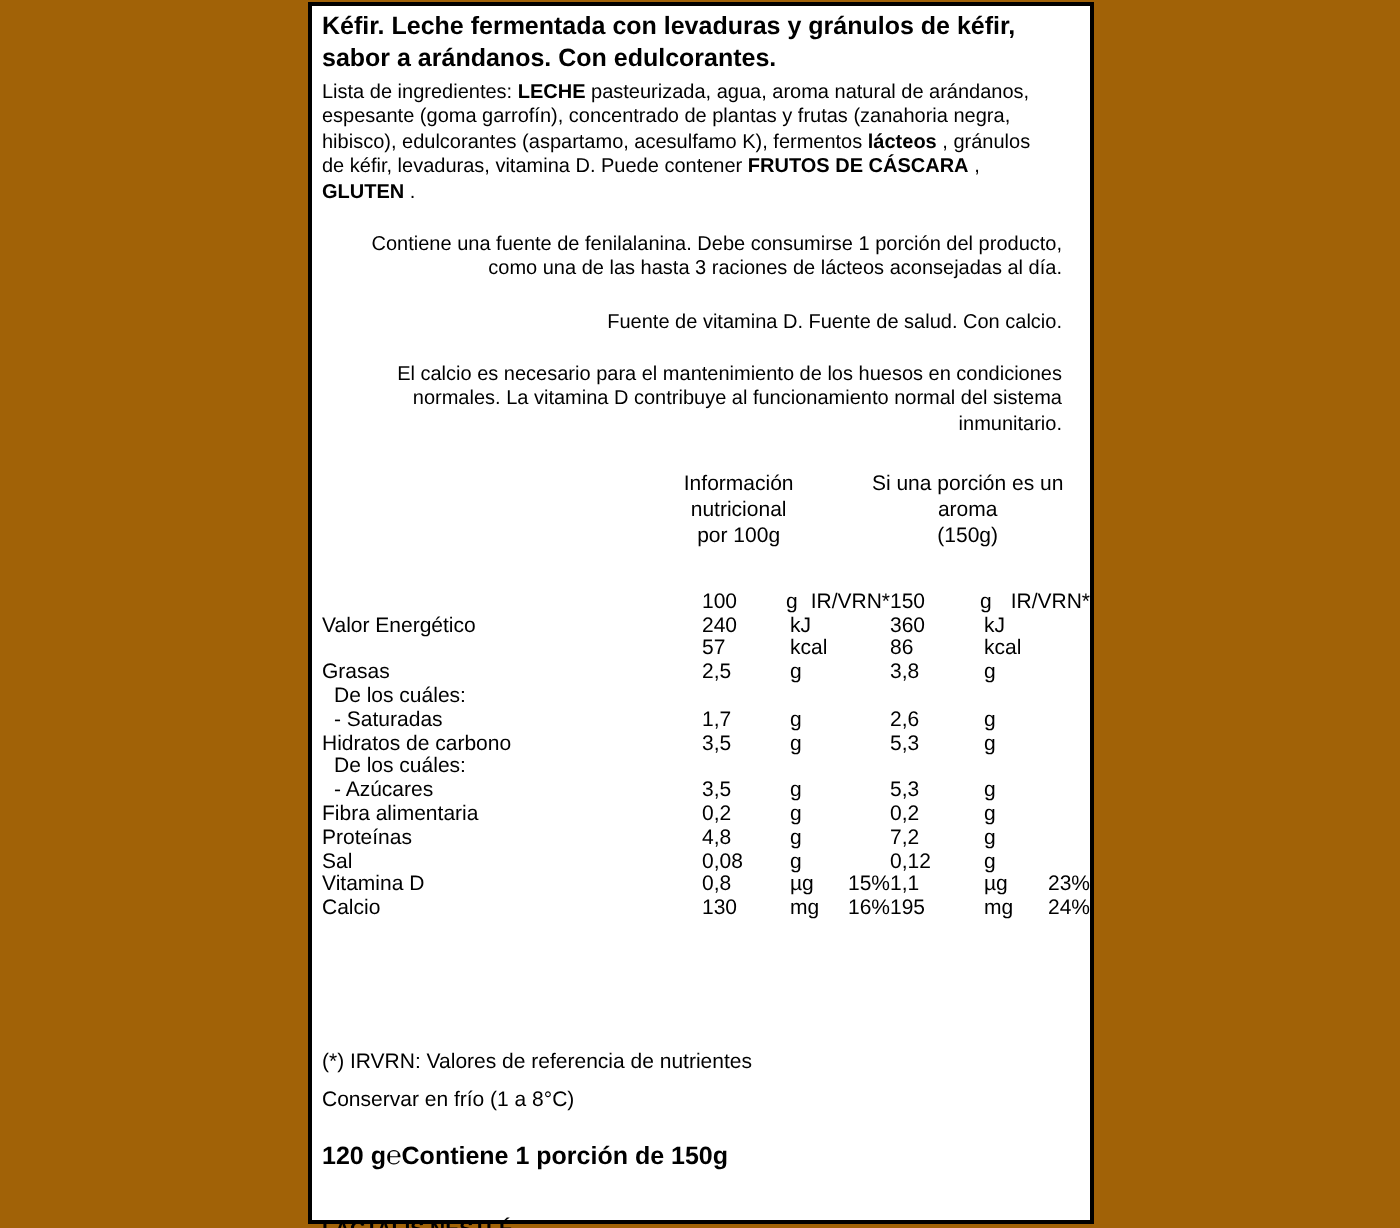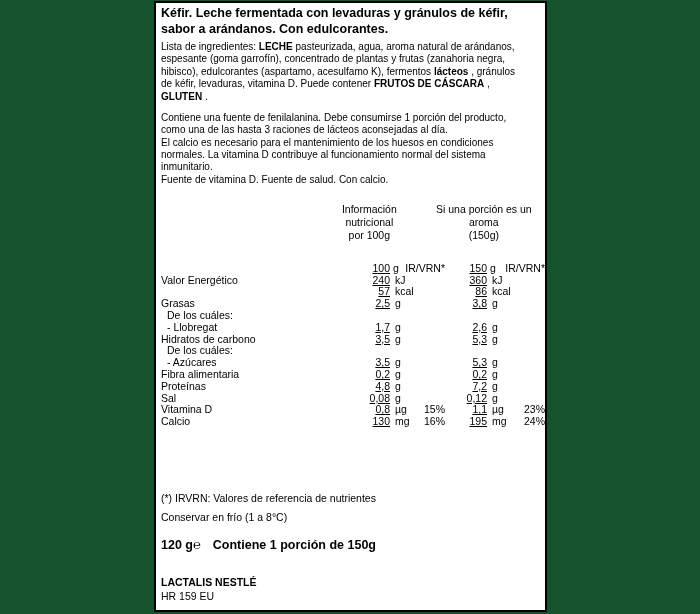--- a/index.html
+++ b/index.html
@@ -1,59 +1,59 @@
 <!DOCTYPE html>
 <html><head>
 <meta charset="utf-8">
 <style>
   html, body { margin:0; padding:0; }
   body {
     width:700px; height:614px; background:#ffffff; color:#000000;
     font-family:"Liberation Sans","DejaVu Sans",sans-serif;
     -webkit-font-smoothing:antialiased;
   }
-  .page { position:relative; width:700px; height:614px; background:#14532d; overflow:hidden; }
+  .page { position:relative; width:700px; height:614px; background:#a16207; overflow:hidden; }
   .label-box {
     position:absolute; left:154px; top:1px; width:393px; height:611px;
     box-sizing:border-box; border:2px solid #000000; background:#ffffff;
     padding:2px 0 0 5px;
   }
   .title {
     font-weight:bold; font-size:12.5px; line-height:16px;
     white-space:pre-wrap; width:384px;
   }
   .ingredients {
     margin:4px 0 0 0; font-size:10px; line-height:12.4px;
     white-space:pre-wrap; width:384px;
   }
   .ingredients b, .rich-b { font-weight:bold; }
   .claims { margin-top:9px; font-size:10px; line-height:12.3px; width:384px; }
-  .claims p { margin:0; white-space:pre-wrap; }
+  .claims p { margin:14px; white-space:pre-wrap;text-align:right; }
 
   .nut-header { margin-top:17px; display:flex; font-size:10.5px; line-height:13px;justify-content:flex-end; }
   .nh-a { margin-left:158px; text-align:center; }
   .nh-b { margin-left:3px; text-align:center; }
 
   .ntable { margin-top:21px; font-size:10.5px; }
   .nrow {
     display:grid; grid-template-columns:190px 39px 25px 30px 42px 25px 33px;
     line-height:11.8px; height:11.8px; white-space:nowrap;
   }
   .c-label.ind { padding-left:6px; }
-  .c-num { text-align:right;text-decoration:underline; }
+  .c-num { text-align:left; }
   .c-unit { padding-left:5px; }
   .nhead .c-unit { padding-left:3px; }
   .c-pct { position:relative; height:100%; }
   .c-pct > span { position:absolute; right:0; top:0; white-space:nowrap;margin-left:40px; }
 
   .notes { margin-top:64px; font-size:10.5px; line-height:13px; }
   .note-storage { margin-top:6px; }
   .net-line { margin-top:13px; font-weight:bold; font-size:12.5px; line-height:15px; }
   .emark { font-weight:normal; font-size:13px; }
-  .net-portion { margin-left:12px; }
+  .net-portion { }
 
   .footer { margin-top:22px; font-size:10.5px; line-height:14px; }
   .company { font-weight:bold; }
 </style>
 </head>
 <body>
 
 <div class="page">
   <div class="label-box">
 
@@ -62,24 +62,24 @@
 
     <p class="ingredients"><span>Lista de ingredientes: </span><span class="rich-b">LECHE</span><span> pasteurizada, agua, aroma natural de arándanos,
 espesante (goma garrofín), concentrado de plantas y frutas (zanahoria negra,
 hibisco), edulcorantes (aspartamo, acesulfamo K), fermentos </span><span class="rich-b">lácteos</span><span> , gránulos
 de kéfir, levaduras, vitamina D. Puede contener </span><span class="rich-b">FRUTOS DE CÁSCARA</span><span> ,
 </span><span class="rich-b">GLUTEN</span><span> .</span></p>
 
     <div class="claims">
       <p>Contiene una fuente de fenilalanina. Debe consumirse 1 porción del producto,
 como una de las hasta 3 raciones de lácteos aconsejadas al día.</p>
+      <p>Fuente de vitamina D. Fuente de salud. Con calcio.</p>
       <p>El calcio es necesario para el mantenimiento de los huesos en condiciones
 normales. La vitamina D contribuye al funcionamiento normal del sistema
 inmunitario.</p>
-      <p>Fuente de vitamina D. Fuente de salud. Con calcio.</p>
     </div>
 
     <div class="nut-header">
       <div class="nh-a">
         <div>Información nutricional</div>
         <div>por 100g</div>
       </div>
       <div class="nh-b">
         <div>Si una porción es un aroma</div>
         <div>(150g)</div>
@@ -147,21 +147,21 @@
     <span class="c-pct">
               <span></span>
             </span>
     <span class="c-num"></span>
     <span class="c-unit"></span>
     <span class="c-pct">
               <span></span>
             </span>
   </div>
           <div class="nrow">
-    <span class="c-label ind">- Llobregat</span>
+    <span class="c-label ind">- Saturadas</span>
     <span class="c-num">1,7</span>
     <span class="c-unit">g</span>
     <span class="c-pct">
               <span></span>
             </span>
     <span class="c-num">2,6</span>
     <span class="c-unit">g</span>
     <span class="c-pct">
               <span></span>
             </span>

